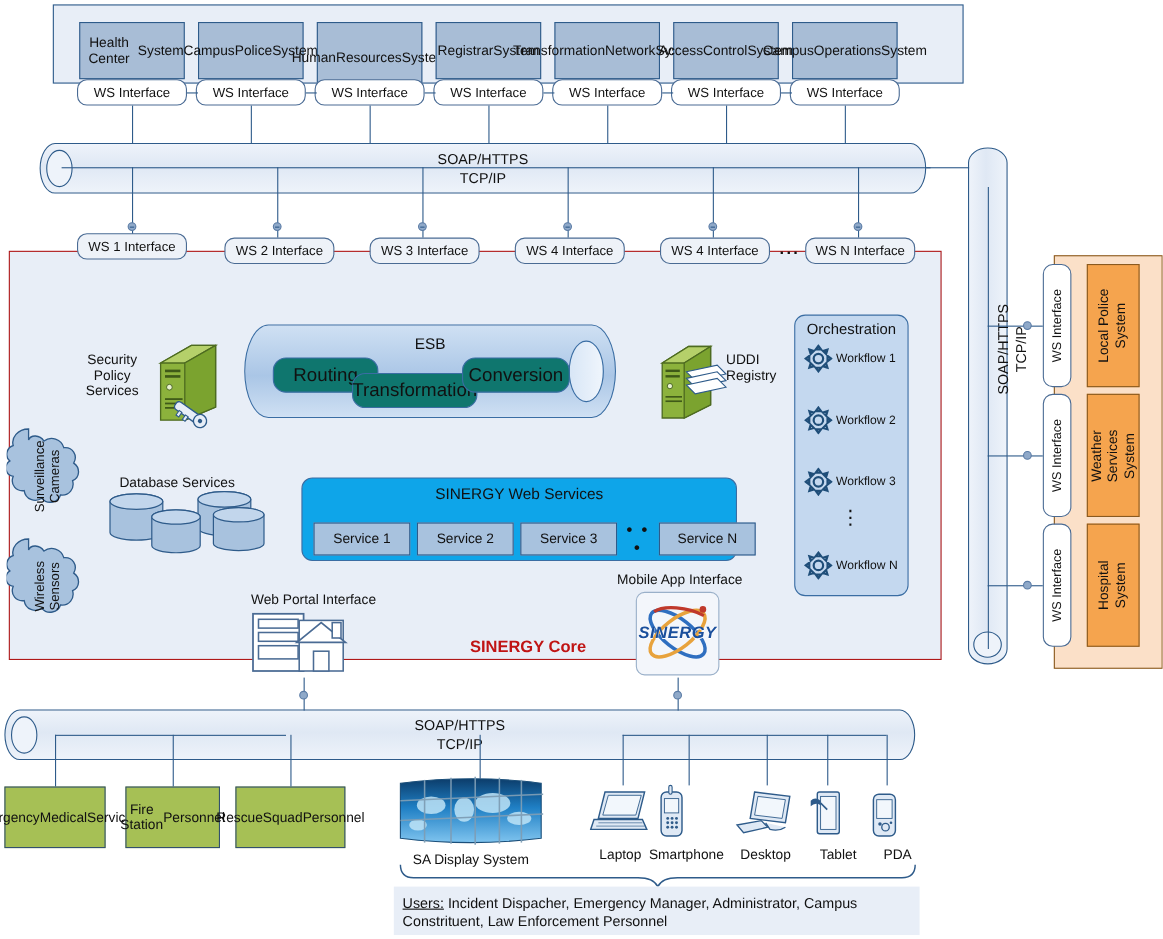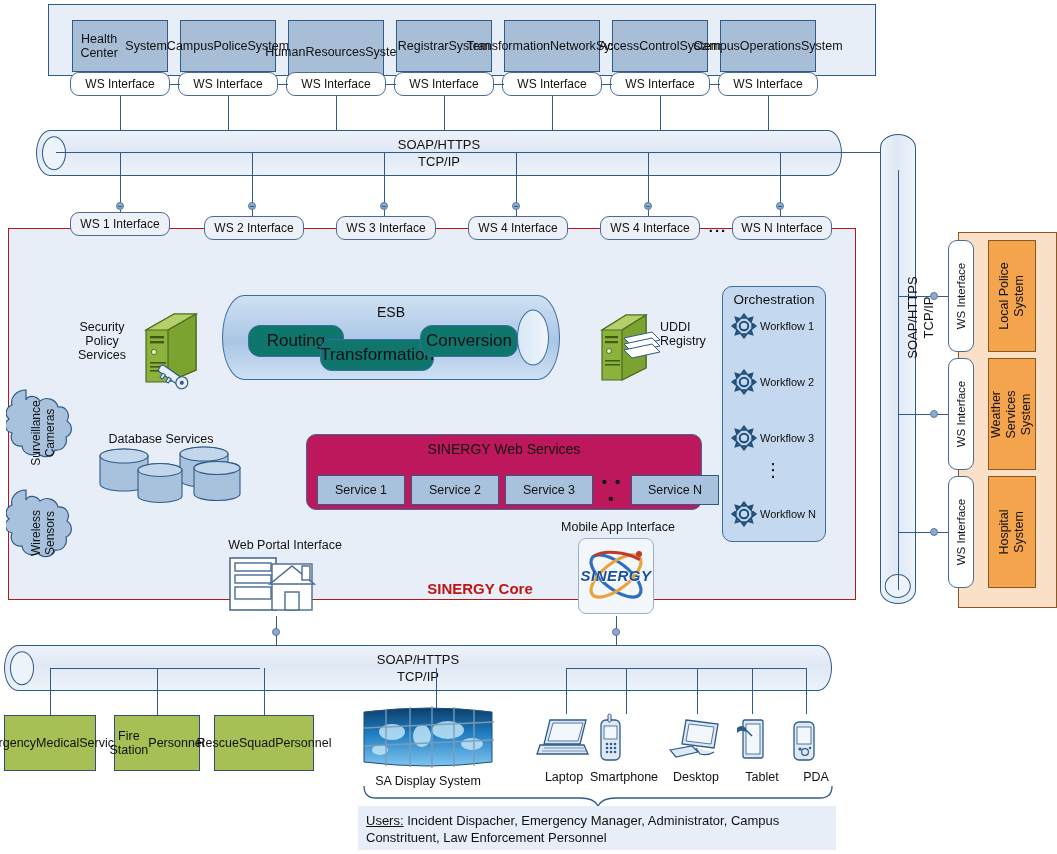--- a/index.html
+++ b/index.html
@@ -45,21 +45,21 @@
   .esb-title{position:absolute;width:100%;text-align:center;font-size:14px;top:8px;}
   .esbnode{background:#0f766e;border:1px solid #3a6da3;border-radius:12px;
        display:flex;align-items:center;justify-content:center;font-size:17px;}
 
   
   .orch{background:#c4d8ef;border:1px solid #3a6da3;border-radius:10px;}
   .orch-title{text-align:center;font-size:13.5px;padding-top:5px;}
   .wflabel{font-size:11px;}
 
   
-  .swsbox{background:#be185d;border:1px solid #3a6da3;border-radius:10px;margin-left:32px;}
+  .swsbox{background:#0ea5e9;border:1px solid #3a6da3;border-radius:10px;}
   .swstitle{text-align:center;font-size:14px;padding-top:6px;}
   .svc{background:#a8c2de;border:1px solid #2e5b8a;display:flex;align-items:center;
        justify-content:center;font-size:12.5px;}
 
   
   .cloudtxt{position:absolute;left:50%;top:50%;font-size:12px;line-height:14px;
        transform:translate(-50%,-50%) rotate(-90deg);white-space:nowrap;text-align:center;}
 
   
   #core{border:1.5px solid #b01818;background:#e8eef7;}

